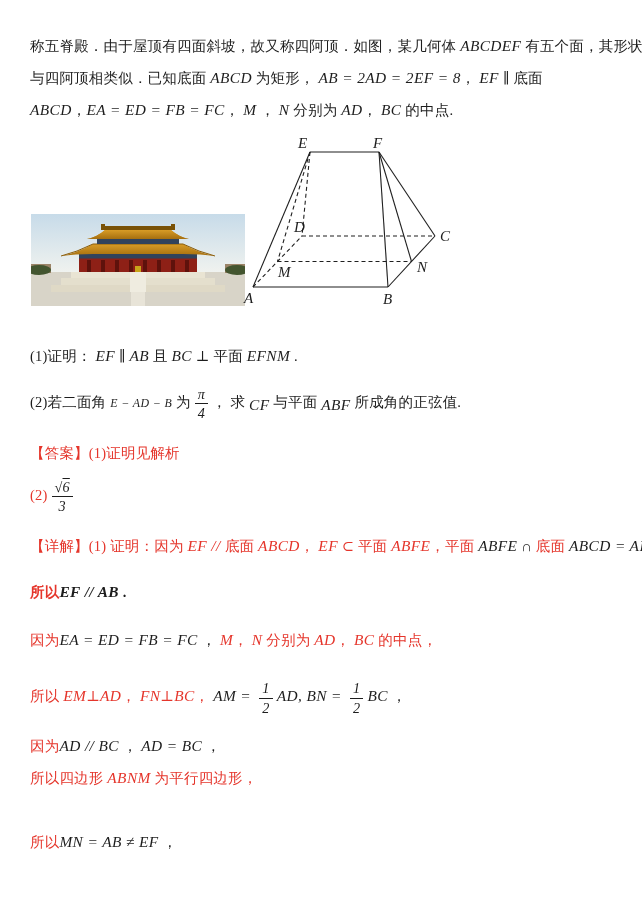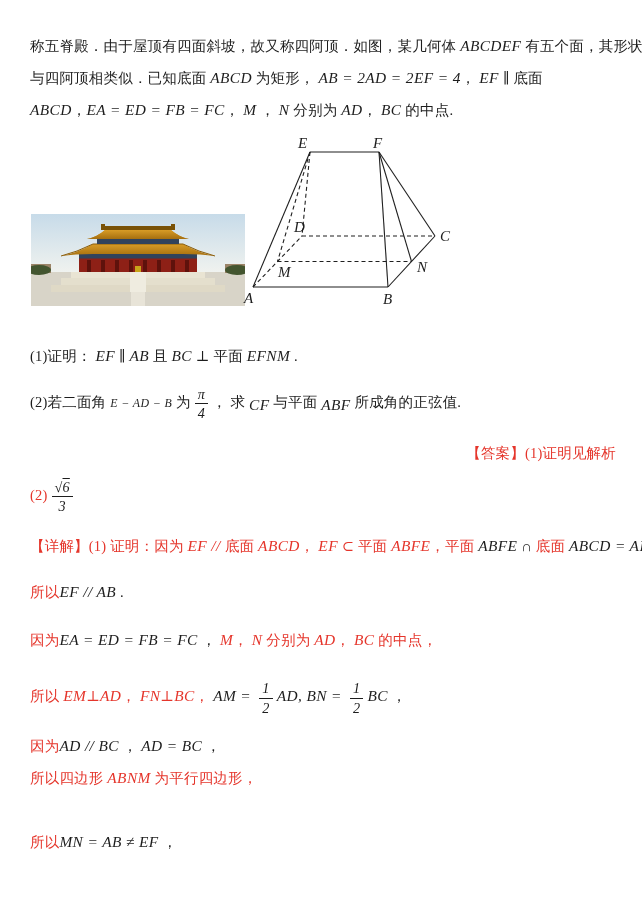--- a/index.html
+++ b/index.html
@@ -29,38 +29,38 @@
   .radv{text-decoration:overline;}
   .figure-row{position:relative;height:184px;margin-top:10px;}
   .photo{position:absolute;left:1px;top:78px;width:214px;height:92px;}
   .diagram{position:absolute;left:208px;top:0;width:230px;height:180px;}
   .diagram text{
     font-family:"Liberation Serif","DejaVu Serif",serif;
     font-style:italic;font-size:15px;fill:var(--ink);
   }
   .q1{margin-top:20px;}
   .q2{margin-top:14px;}
-  .a1{margin-top:16px;text-align:right;}
+  .a1{margin-top:16px;}
   .a2{margin-top:10px;}
   .s1{margin-top:16px;}
-  .s2{margin-top:14px;}
+  .s2{margin-top:14px;font-weight:bold;}
   .s3{margin-top:16px;}
   .s4{margin-top:24px;}
   .s5{margin-top:14px;}
   .s6{}
   .s7{margin-top:32px;}
 </style>
 </head>
 <body>
 
 <div class="page">
 
   <div>
     <div class="line"><span>称五脊殿．由于屋顶有四面斜坡，故又称四阿顶．如图，某几何体 </span><span class="m">ABCDEF</span><span> 有五个面，其形状</span></div>
-    <div class="line"><span>与四阿顶相类似．已知底面 </span><span class="m">ABCD</span><span> 为矩形， </span><span class="m">AB = 2AD = 2EF = 4</span><span>， </span><span class="m">EF</span><span> ∥ 底面</span></div>
+    <div class="line"><span>与四阿顶相类似．已知底面 </span><span class="m">ABCD</span><span> 为矩形， </span><span class="m">AB = 2AD = 2EF = 8</span><span>， </span><span class="m">EF</span><span> ∥ 底面</span></div>
     <div class="line"><span class="m">ABCD</span><span>，</span><span class="m">EA = ED = FB = FC</span><span>， </span><span class="m">M</span><span> ， </span><span class="m">N</span><span> 分别为 </span><span class="m">AD</span><span>， </span><span class="m">BC</span><span> 的中点.</span></div>
   </div>
 
   <div class="figure-row">
 
     <svg class="photo" viewBox="0 0 214 92" aria-hidden="true">
       <defs>
         <linearGradient id="sky" x1="0" y1="0" x2="0" y2="1">
           <stop offset="0" stop-color="#c7dbe9"></stop>
           <stop offset="1" stop-color="#f1f3ef"></stop>

